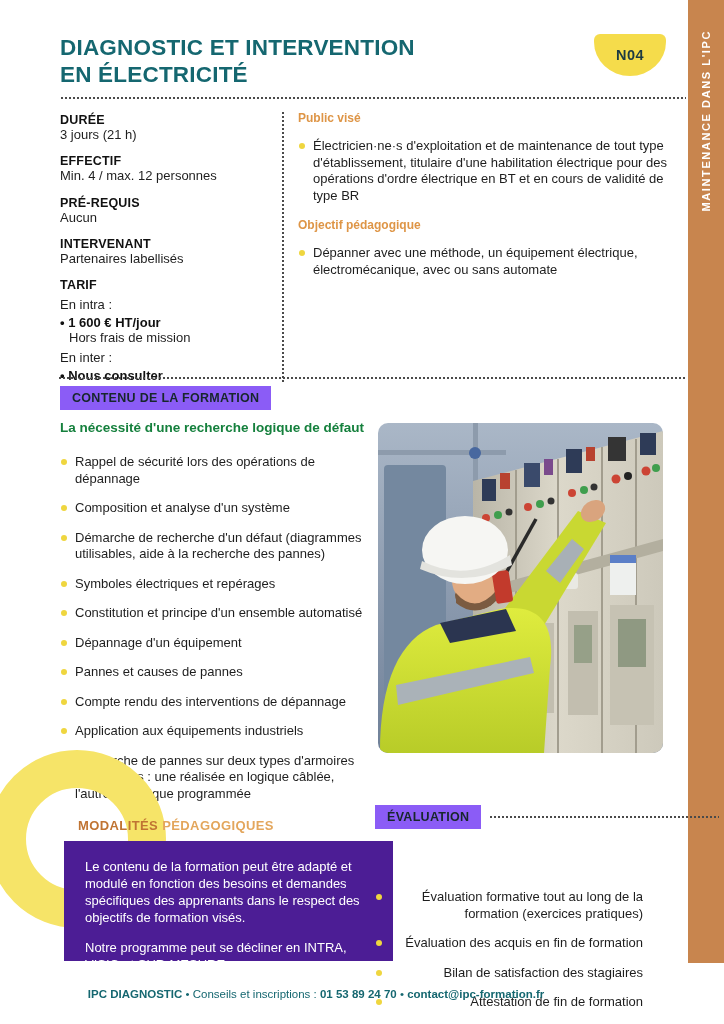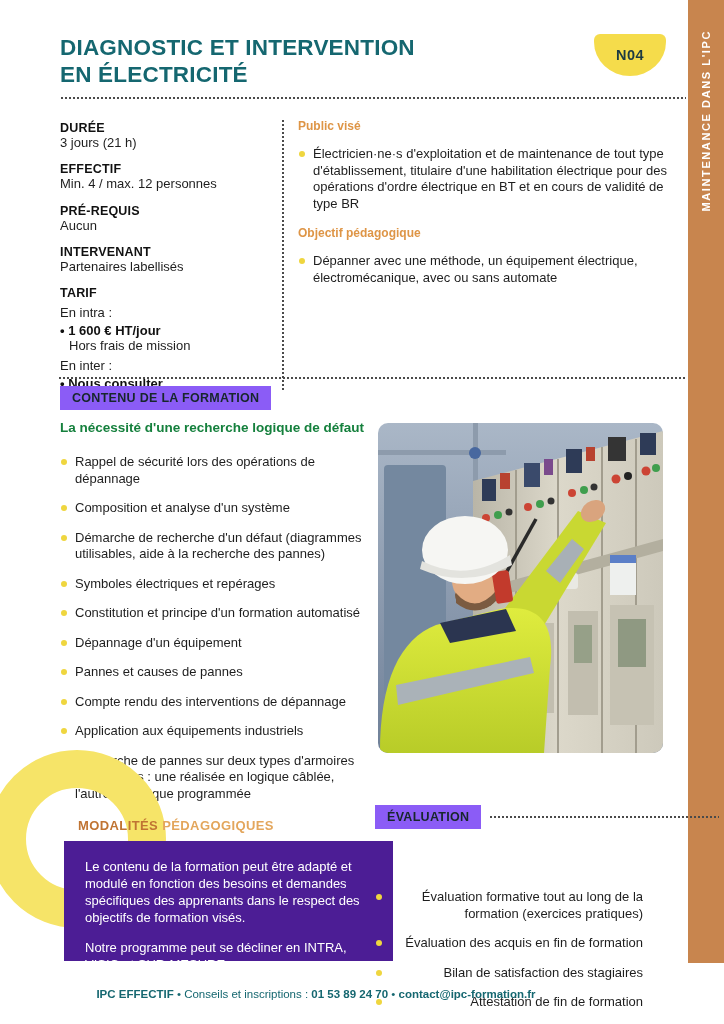--- a/index.html
+++ b/index.html
@@ -23,21 +23,21 @@
 
   
   .dotline { height:2px; background-image:radial-gradient(circle, #4a4a4a 0.8px, transparent 0.95px);
              background-size:4px 2px; background-repeat:repeat-x; }
   .dotline-v { width:2px; background-image:radial-gradient(circle, #4a4a4a 0.8px, transparent 0.95px);
                background-size:2px 4px; background-repeat:repeat-y; }
   .rule-top { position:absolute; left:60px; top:97px; width:626px; }
   .rule-mid { position:absolute; left:58px; top:377px; width:628px; }
 
   
-  .info { position:absolute; left:60px; top:119px; width:626px; display:flex; }
+  .info { position:absolute; left:60px; top:111px; width:626px; display:flex; }
   .info-left { width:222px; }
   .info-divider { align-self:stretch; }
   .info-right { flex:1; padding-left:14px; }
   .info-label { font-size:12.5px; font-weight:bold; color:#111; margin-top:11px; letter-spacing:0.2px; }
   .info-label:first-child { margin-top:2px; }
   .info-value { font-size:13px; color:#1E1E1E; margin-top:0; line-height:1.25; }
   .tarif-line { font-size:13px; color:#1E1E1E; margin-top:5px; }
   .tarif-bold { font-size:13px; color:#111; font-weight:bold; margin-top:3px; }
   .tarif-note { font-size:13px; color:#1E1E1E; padding-left:9px; }
 
@@ -142,21 +142,21 @@
 
   <div class="dotline rule-mid"></div>
 
   <div class="ylabel content-label">CONTENU DE LA FORMATION</div>
   <div class="content-intro">La nécessité d'une recherche logique de défaut</div>
   <ul class="blist content-list">
     <li>Rappel de sécurité lors des opérations de dépannage</li>
     <li>Composition et analyse d'un système</li>
     <li>Démarche de recherche d'un défaut (diagrammes utilisables, aide à la recherche des pannes)</li>
     <li>Symboles électriques et repérages</li>
-    <li>Constitution et principe d'un formation automatisé</li>
+    <li>Constitution et principe d'un ensemble automatisé</li>
     <li>Dépannage d'un équipement</li>
     <li>Pannes et causes de pannes</li>
     <li>Compte rendu des interventions de dépannage</li>
     <li>Application aux équipements industriels</li>
     <li>Recherche de pannes sur deux types d'armoires industrielles : une réalisée en logique câblée, l'autre en logique programmée</li>
   </ul>
 
   <div class="photo">
     <svg viewBox="0 0 285 330" width="285" height="330">
       <defs>
@@ -258,21 +258,21 @@
     <span class="dotline"></span>
   </div>
   <ul class="blist eval-list">
     <li>Évaluation formative tout au long de la formation (exercices pratiques)</li>
     <li>Évaluation des acquis en fin de formation</li>
     <li>Bilan de satisfaction des stagiaires</li>
     <li>Attestation de fin de formation</li>
   </ul>
 
   <div class="footer">
-    <b>IPC EFFECTIF</b>
+    <b>IPC DIAGNOSTIC</b>
     <span>• Conseils et inscriptions :</span>
     <b>01 53 89 24 70</b>
     <span>•</span>
     <b>contact@ipc-formation.fr</b>
   </div>
   <div class="page-num">83</div>
 
 </div>
 
 </body></html>

